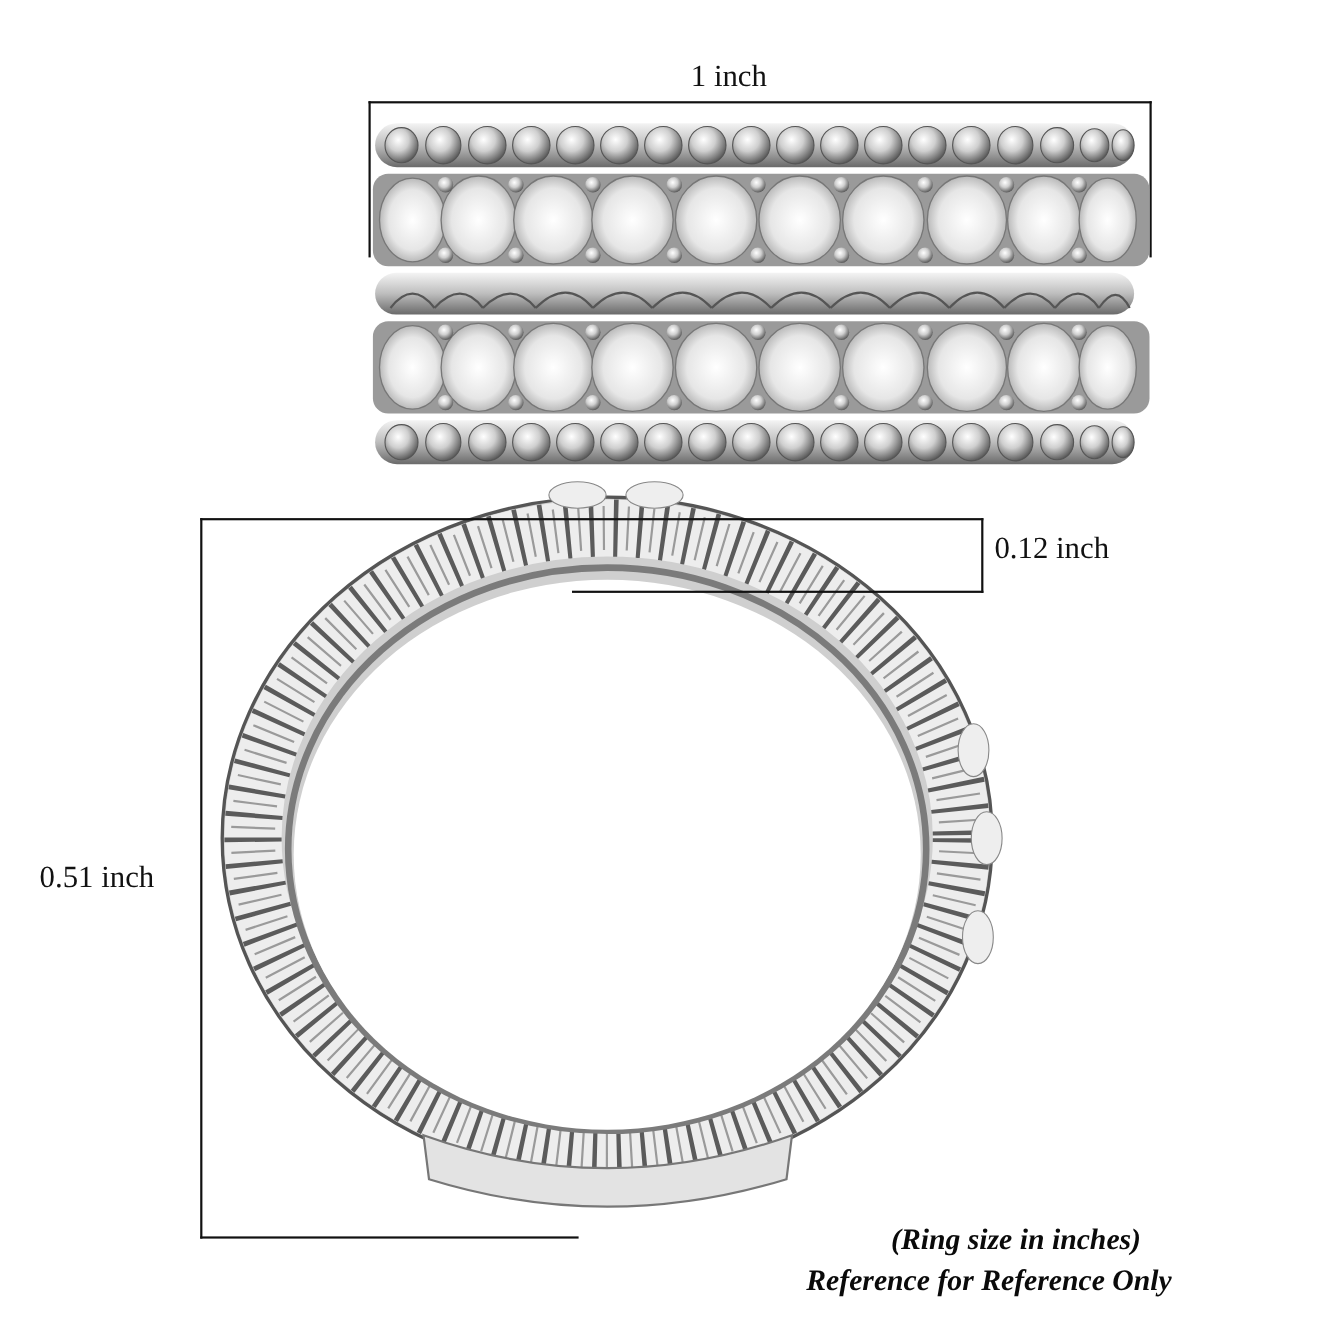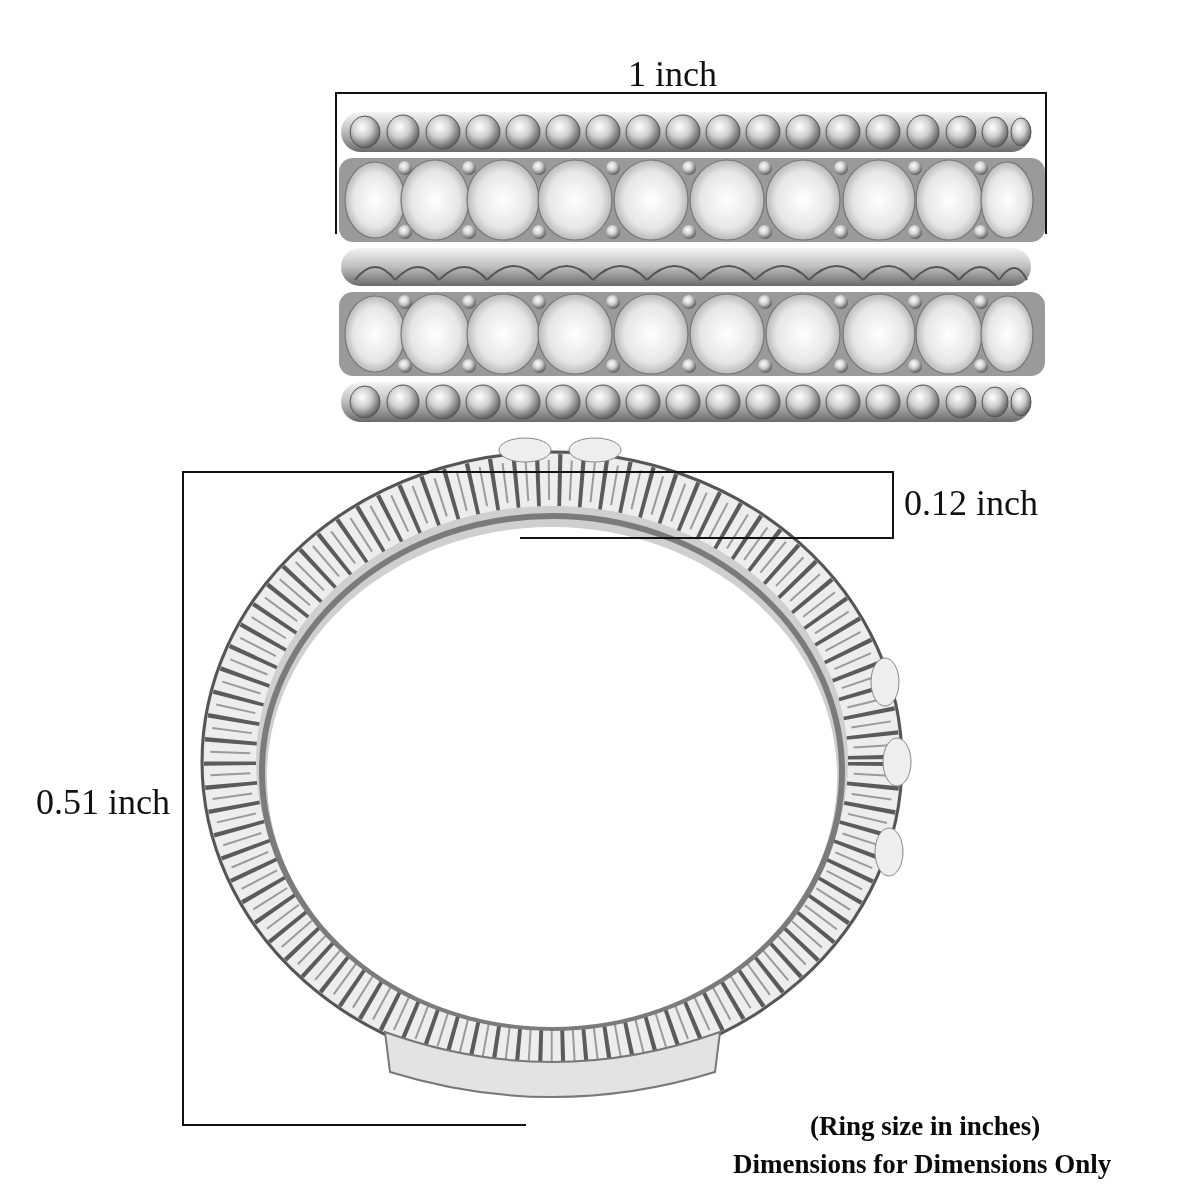--- a/index.html
+++ b/index.html
@@ -1,20 +1,20 @@
 <!DOCTYPE html>
 <html><head>
   <meta charset="utf-8">
   <style>
     html, body { margin: 0; padding: 0; background: #ffffff; }
     body { width: 1200px; height: 1200px; position: relative; overflow: hidden;
            font-family: "Liberation Serif", "DejaVu Serif", serif; color: #111; }
     .abs { position: absolute; }
-    .label { font-size: 36px; color: #111; white-space: nowrap; line-height: 1; }
-    .note { font-size: 27px; font-weight: bold; color: #0a0a0a; line-height: 34px; white-space: nowrap; }
+    .label { font-size: 28px; color: #111; white-space: nowrap; line-height: 1; }
+    .note { font-size: 27px; font-weight: bold; color: #0a0a0a; line-height: 34px; white-space: nowrap; font-style: italic; }
     .line-h { position: absolute; height: 2px; background: #111; }
     .line-v { position: absolute; width: 2px; background: #111; }
     svg { position: absolute; overflow: visible; }
   </style>
 </head>
 <body>
 
 <div class="abs label" style="left:628px; top:56px;">1 inch</div>
 
 <div class="line-h" style="left:335px; top:92px; width:712px;"></div>
@@ -215,13 +215,13 @@
 <div class="line-h" style="left:182px; top:471px; width:712px;"></div>
 <div class="line-h" style="left:520px; top:537px; width:374px;"></div>
 <div class="line-v" style="left:892px; top:471px; height:68px;"></div>
 <div class="abs label" style="left:904px; top:485px;">0.12 inch</div>
 
 <div class="line-v" style="left:182px; top:471px; height:655px;"></div>
 <div class="line-h" style="left:182px; top:1124px; width:344px;"></div>
 <div class="abs label" style="left:36px; top:784px;">0.51 inch</div>
 
 <div class="abs note" style="left:810px; top:1109px;">(Ring size in inches)</div>
-<div class="abs note" style="left:733px; top:1147px;">Dimensions for Dimensions Only</div>
+<div class="abs note" style="left:733px; top:1147px;">Reference for Reference Only</div>
 
 </body></html>

